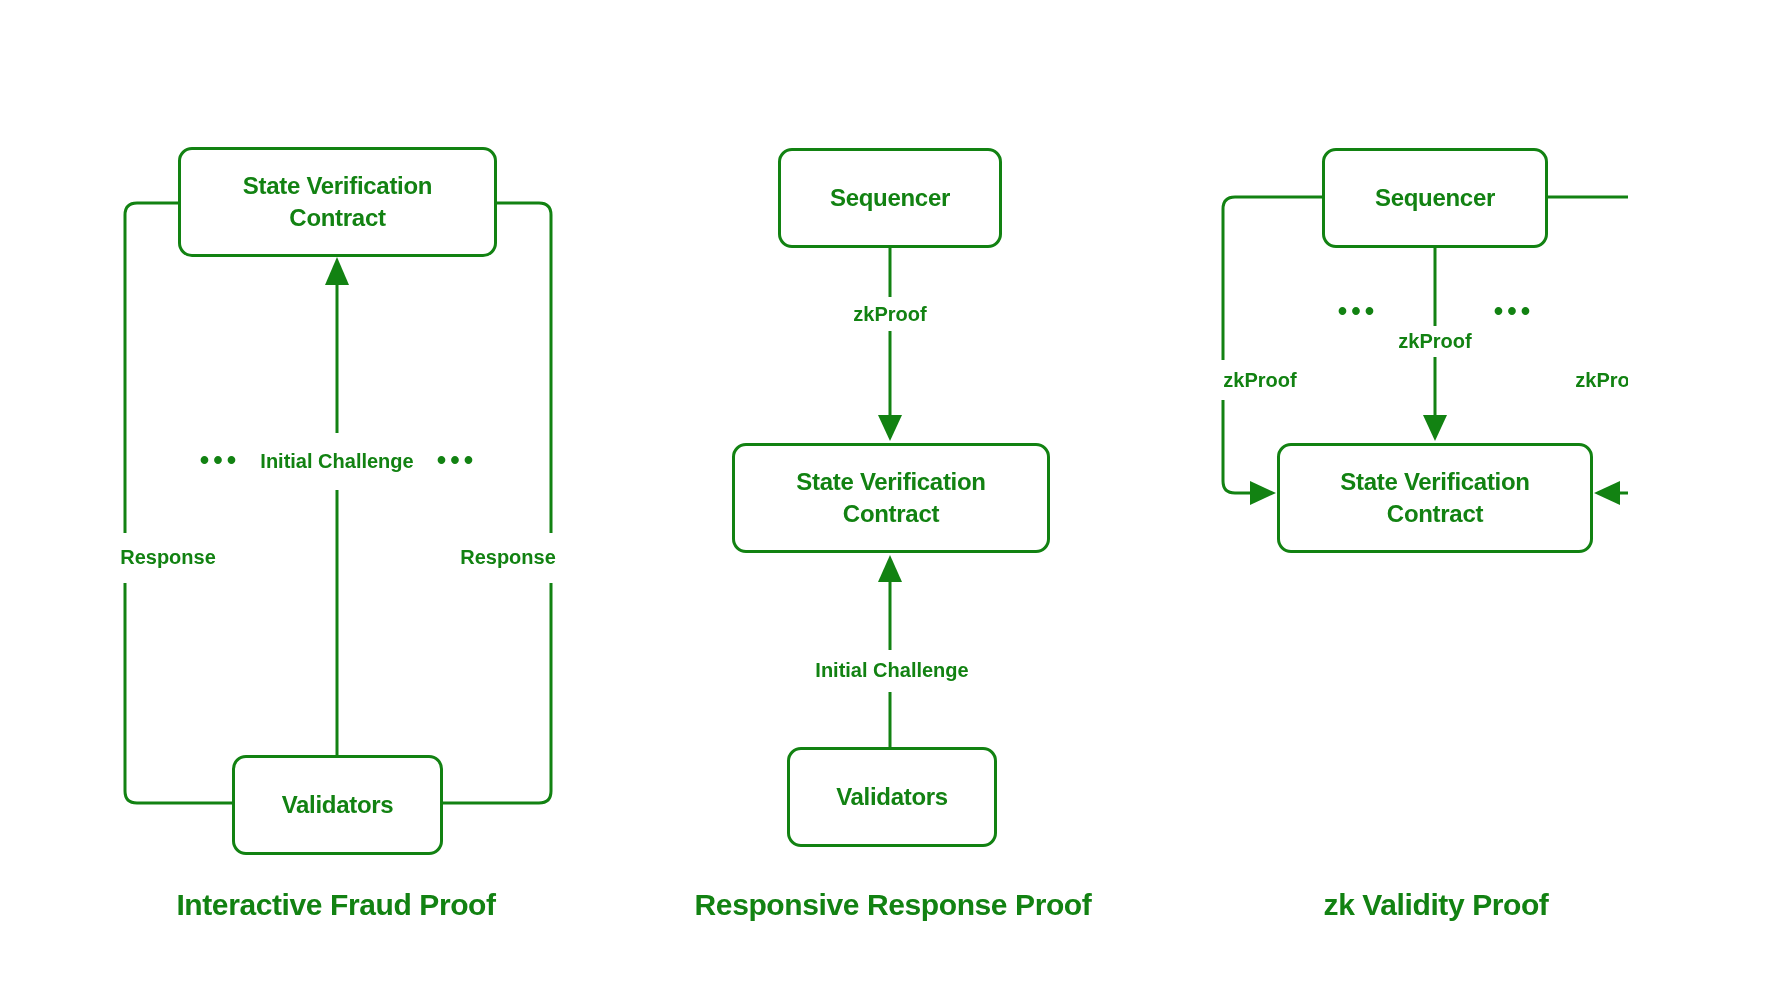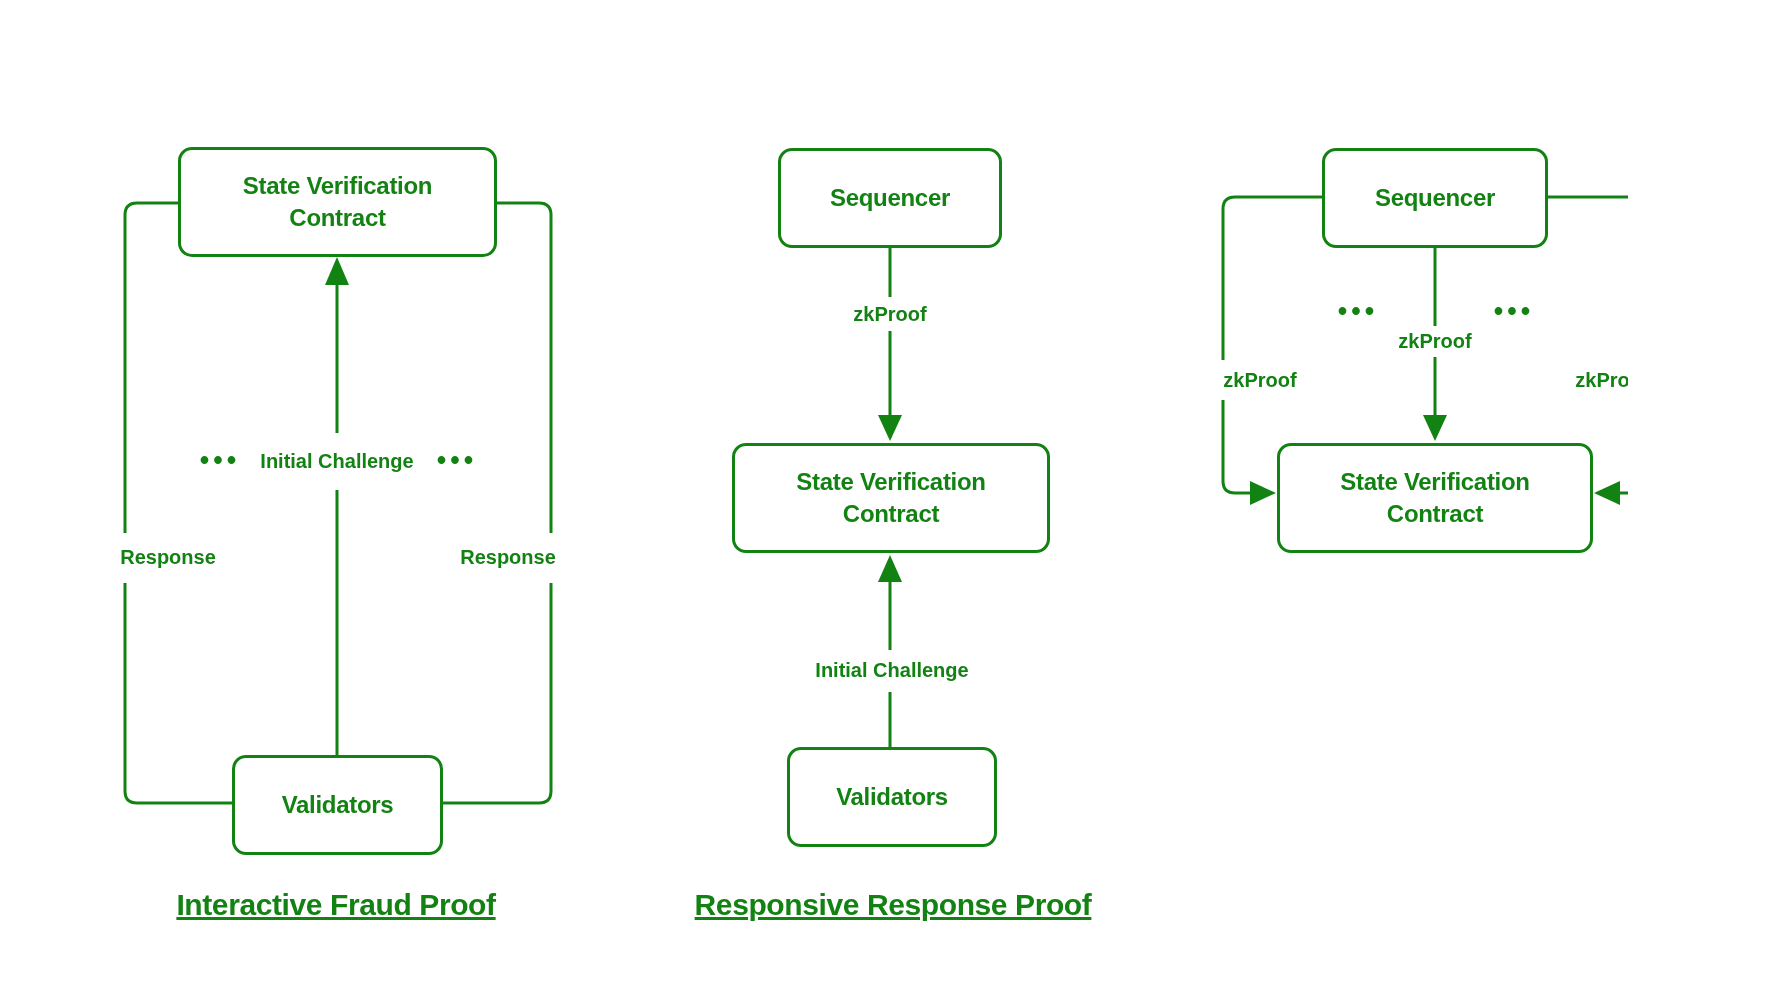--- a/index.html
+++ b/index.html
@@ -68,21 +68,20 @@
   }
 
   .diagram-title {
     position: absolute;
     transform: translate(-50%, -50%);
     color: var(--accent);
     font-size: 30px;
     font-weight: 700;
     letter-spacing: -0.4px;
     white-space: nowrap;
-    text-decoration: underline;
   }
 </style>
 </head>
 <body>
 
 <div class="canvas">
 
   <svg class="wires" viewBox="0 0 1770 996" xmlns="http://www.w3.org/2000/svg">
 
     <g>
@@ -161,14 +160,15 @@
     <span>State Verification Contract</span>
   </div>
 
   <div class="dots" style="left:1358px; top:311px;">•••</div>
   <div class="dots" style="left:1514px; top:311px;">•••</div>
 
   <div class="edge-label" style="left:1435px; top:341px;">zkProof</div>
   <div class="edge-label" style="left:1260px; top:380px;">zkProof</div>
   <div class="edge-label" style="left:1612px; top:380px;">zkProof</div>
 
+  <div class="diagram-title" style="left:1436px; top:905px;">zk Validity Proof</div>
 
 </div>
 
 </body></html>

